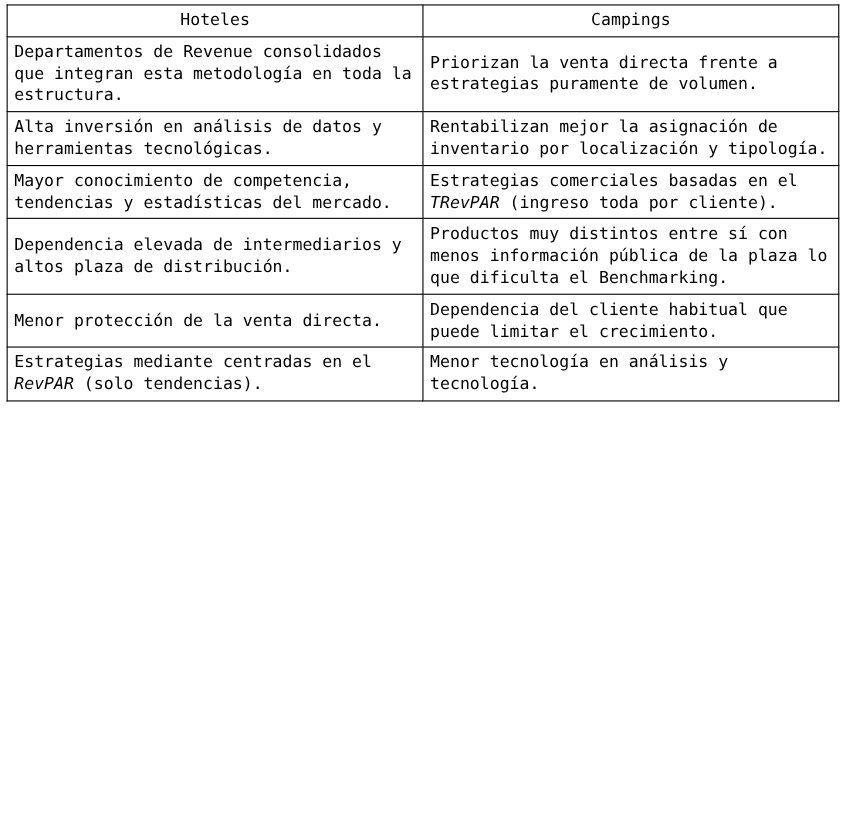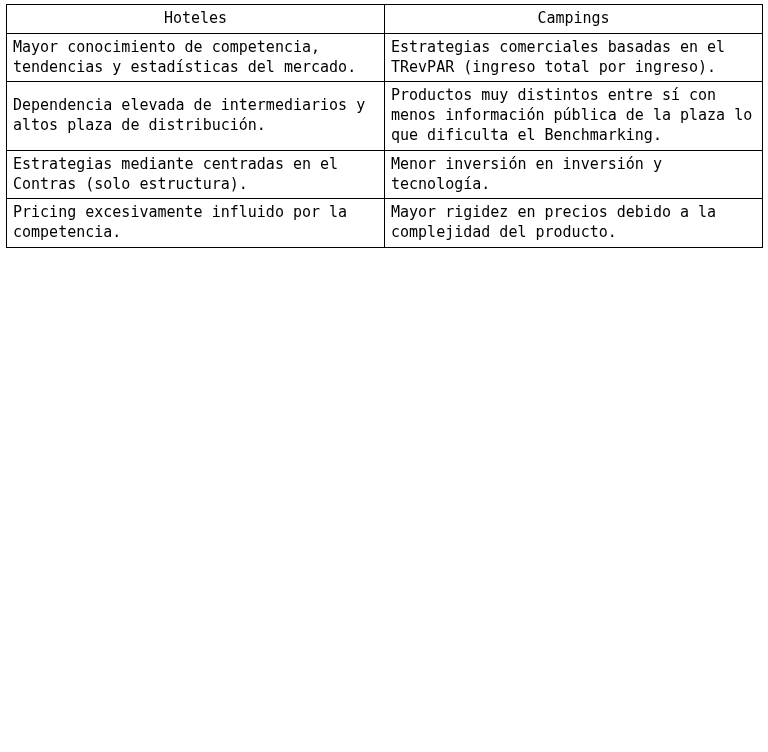--- a/index.html
+++ b/index.html
@@ -39,57 +39,65 @@
     font-size: 15px;
     padding: 5px 6px;
   }
   td.section {
     font-weight: bold;
     font-size: 15px;
     padding: 4px 6px;
   }
   col.c1 { width: 378px; }
   col.c2 { width: 378px; }
-  .it { }
+  .it { font-style: italic; }
 </style>
 </head>
 <body>
 
 <div class="sheet">
   <table class="compare">
     <colgroup>
         <col class="c1">
         <col class="c2">
       </colgroup>
     <tbody>
       <tr>
         <th class="head">Hoteles</th>
         <th class="head">Campings</th>
       </tr>
 
 
 
+      <tr>
+        <td>Departamentos de Revenue consolidados que integran esta metodología en toda la estructura.</td>
+        <td>Priorizan la venta directa frente a estrategias puramente de volumen.</td>
+      </tr>
 
+      <tr>
+        <td>Alta inversión en análisis de datos y herramientas tecnológicas.</td>
+        <td>Rentabilizan mejor la asignación de inventario por localización y tipología.</td>
+      </tr>
 
       <tr>
         <td>Mayor conocimiento de competencia, tendencias y estadísticas del mercado.</td>
-        <td><span>Estrategias comerciales basadas en el </span><span class="it">TRevPAR</span><span> (ingreso total por ingreso).</span></td>
+        <td><span>Estrategias comerciales basadas en el </span><span class="it">TRevPAR</span><span> (ingreso toda por cliente).</span></td>
       </tr>
 
 
       <tr>
         <td>Dependencia elevada de intermediarios y altos plaza de distribución.</td>
         <td>Productos muy distintos entre sí con menos información pública de la plaza lo que dificulta el Benchmarking.</td>
       </tr>
 
-
       <tr>
-        <td><span>Estrategias mediante centradas en el </span><span class="it">Contras</span><span> (solo estructura).</span></td>
-        <td>Menor inversión en inversión y tecnología.</td>
+        <td>Menor protección de la venta directa.</td>
+        <td>Dependencia del cliente habitual que puede limitar el crecimiento.</td>
       </tr>
 
       <tr>
-        <td><span class="it">Pricing</span><span> excesivamente influido por la competencia.</span></td>
-        <td>Mayor rigidez en precios debido a la complejidad del producto.</td>
+        <td><span>Estrategias mediante centradas en el </span><span class="it">RevPAR</span><span> (solo tendencias).</span></td>
+        <td>Menor tecnología en análisis y tecnología.</td>
       </tr>
+
     </tbody>
   </table>
 </div>
 
 </body></html>

